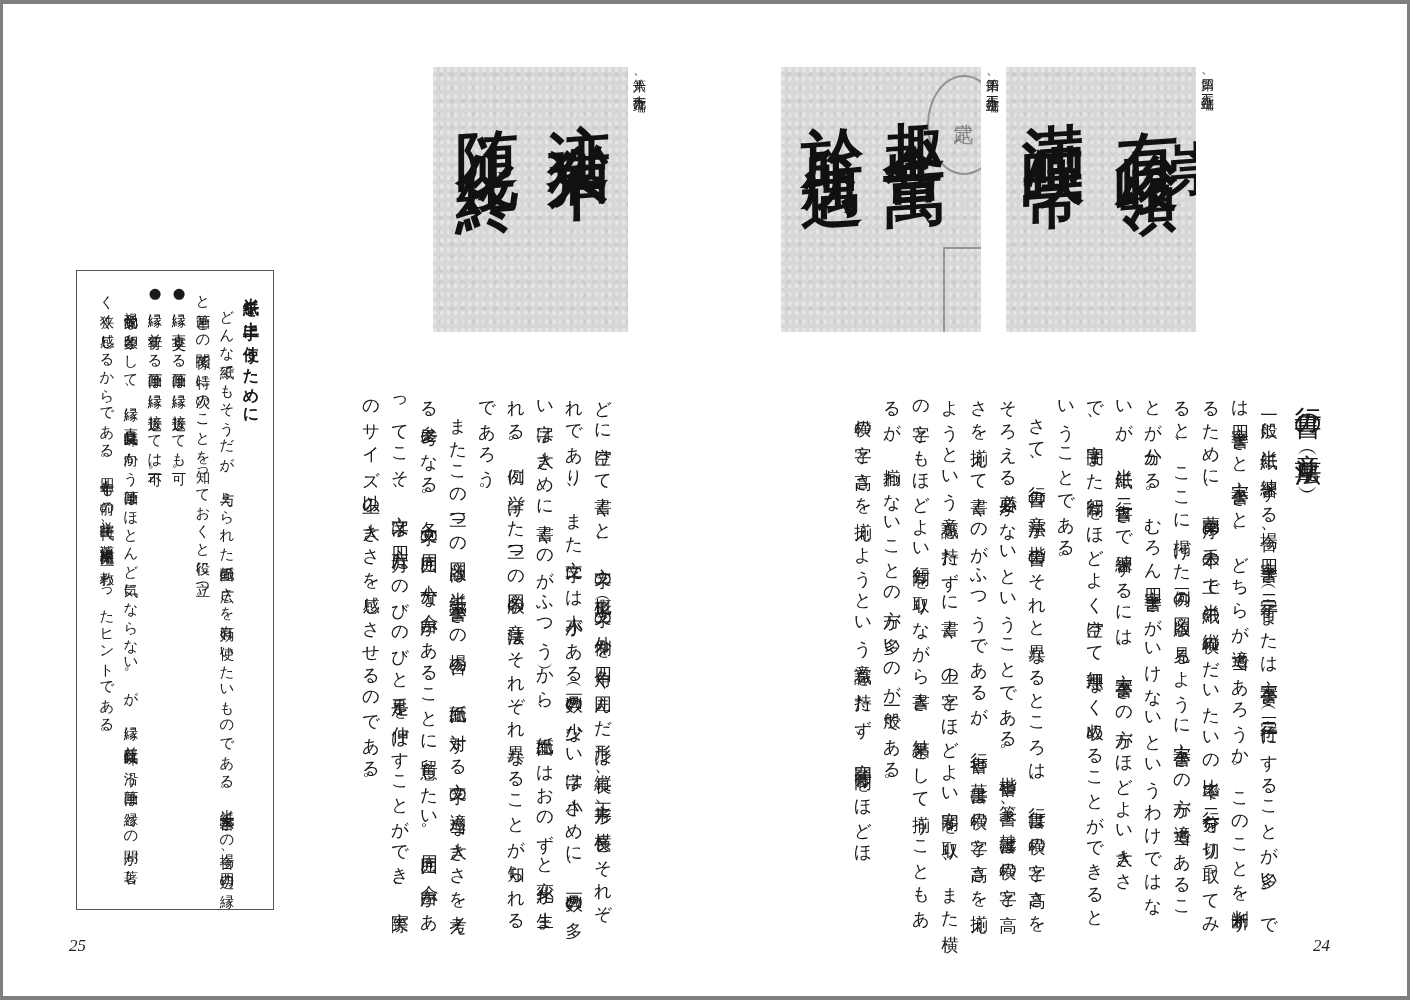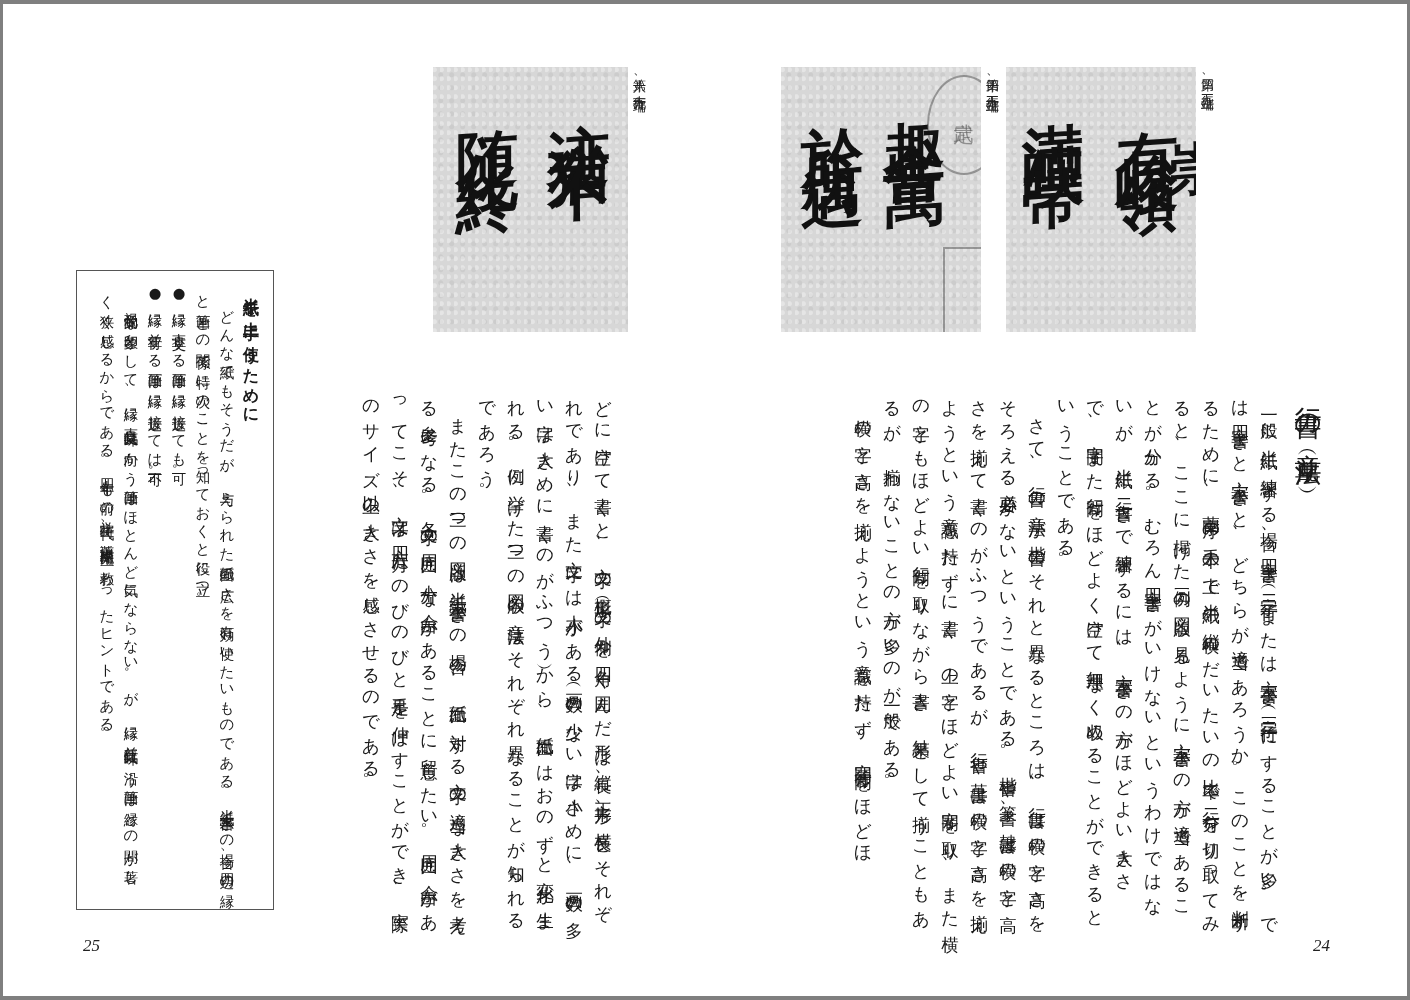--- a/index.html
+++ b/index.html
@@ -127,16 +127,16 @@
         <p class="vp">
           <span>●</span><span>縁に直交する筆画は縁に接近しても可。</span>
         </p>
         <p class="vp sb-gap">
           <span>●</span><span>縁に並行する筆画は縁に接近しては不可。</span>
         </p>
         <p class="vp indent">視覚的な印象として、縁に直交気味に向かう筆画はほとんど気にならない。が、縁に並行気味に沿う筆画は縁との間が著しく狭く感じるからである。四十年も前の学生時代、近藤摂南先生に教わったヒントである。</p>
       </div>
     </div>
 
-    <div class="abs pagenum" style="left:80px; top:932px;">25</div>
+    <div class="abs pagenum" style="left:66px; top:932px;">25</div>
   </div>
 
 </div>
 
 </body></html>

